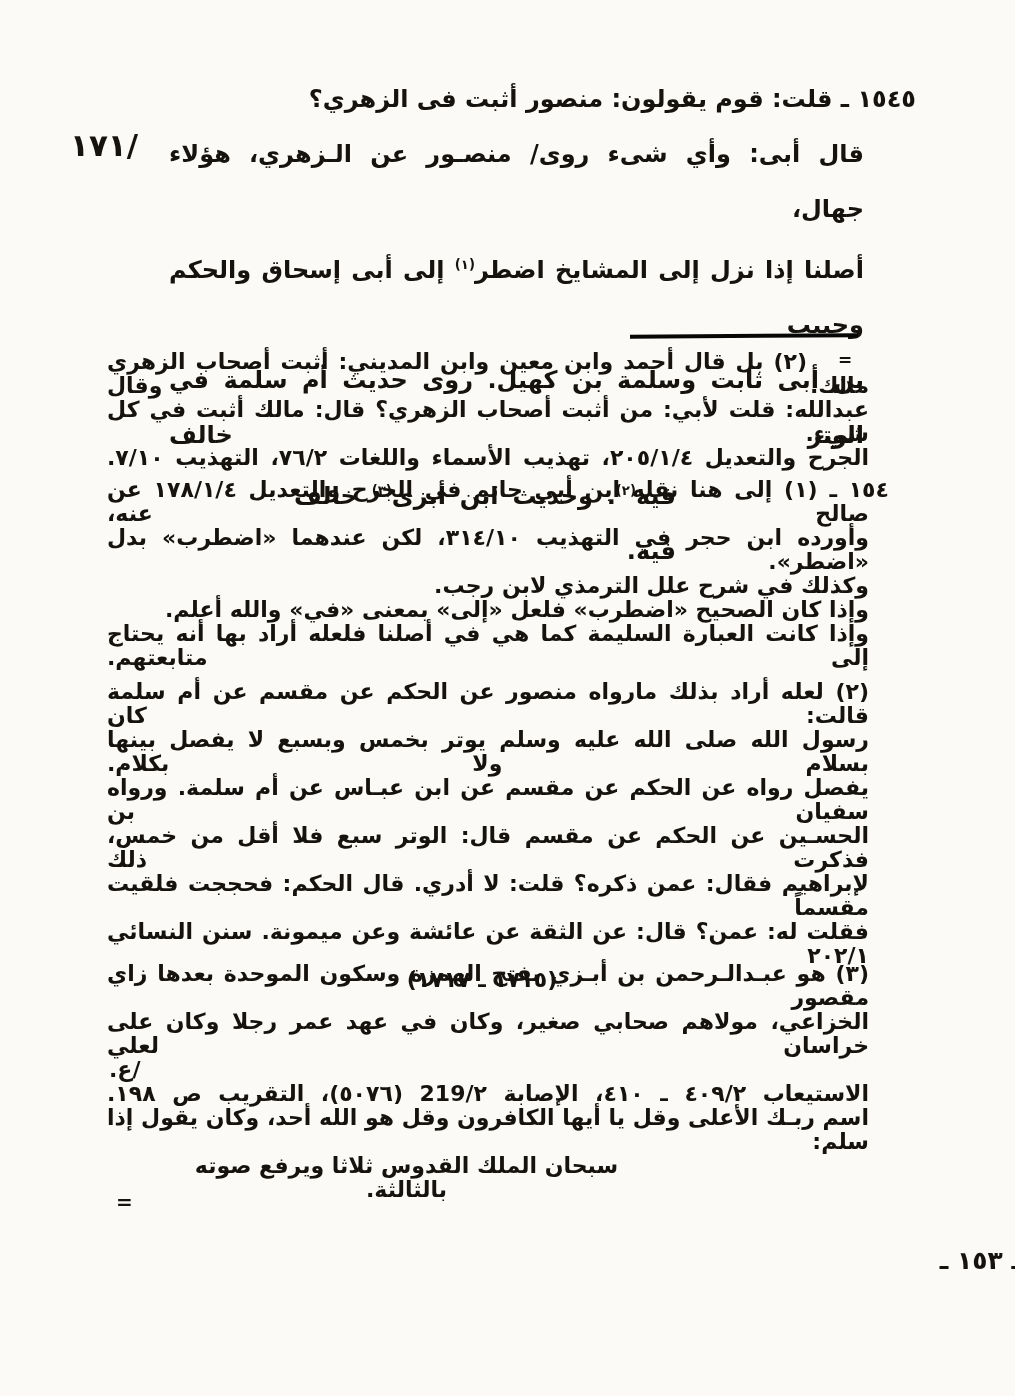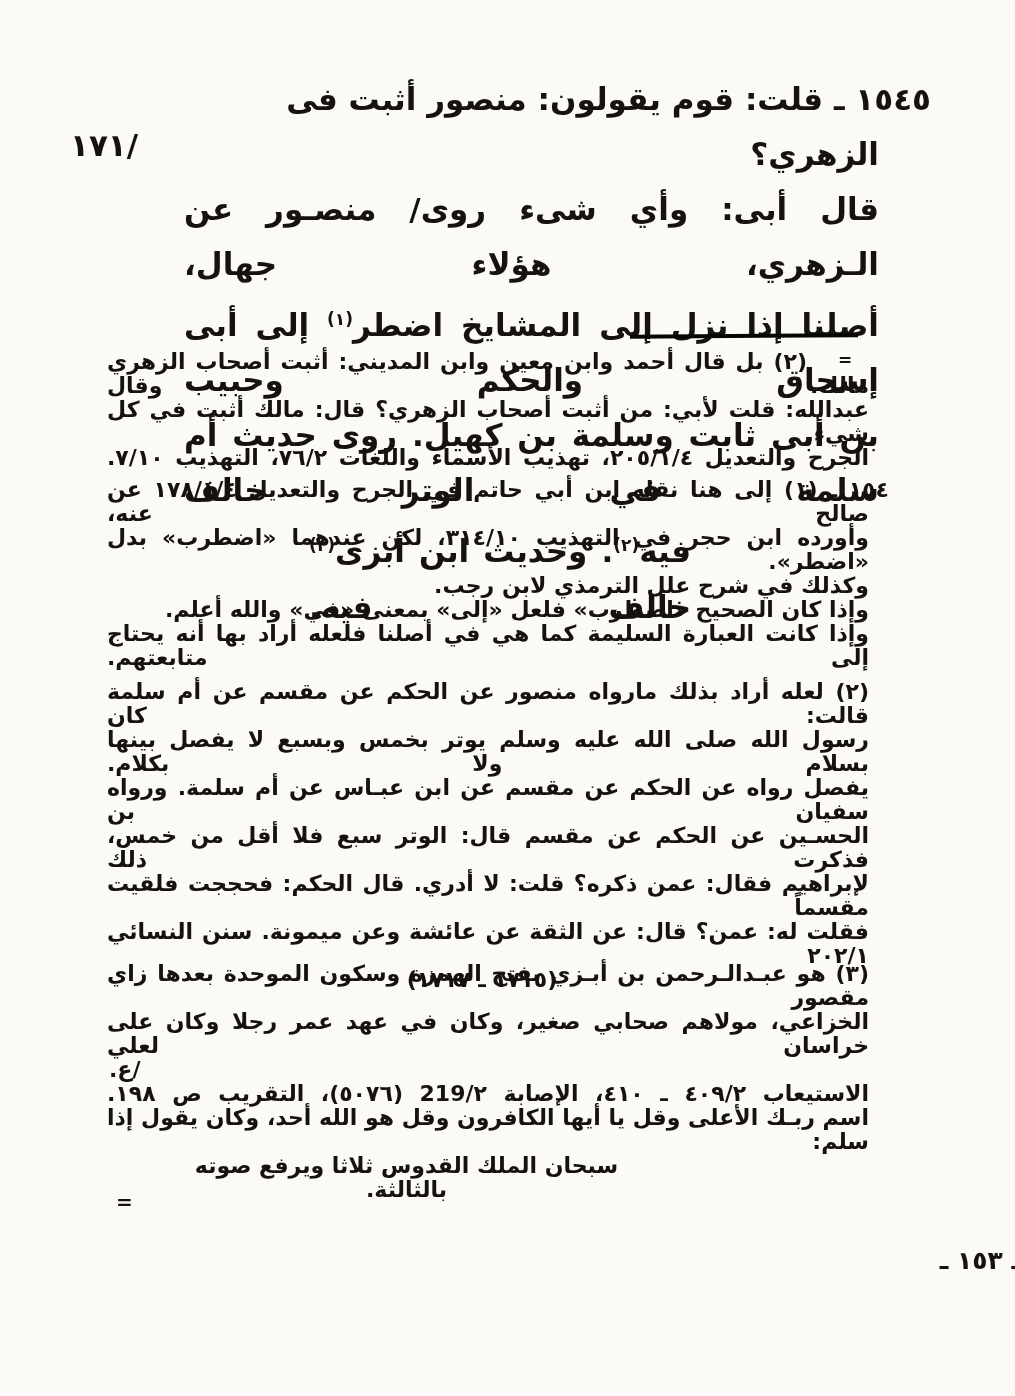--- a/index.html
+++ b/index.html
@@ -3,21 +3,21 @@
 <meta charset="utf-8">
 <style>
   html,body{margin:0;padding:0}
   body{
     width:1015px;height:1396px;position:relative;overflow:hidden;
     background:#fbfaf6;color:#16130f;
     font-family:"DejaVu Sans",sans-serif;font-weight:700;
   }
   .page{position:absolute;inset:0;direction:rtl}
   .block{position:absolute;direction:rtl}
-  #main-block{top:72px;right:136px;width:695px;font-size:31px;line-height:55px}
+  #main-block{top:72px;right:151px;width:695px;font-size:24px;line-height:55px}
   .fn{right:146px;width:762px;font-size:22px;line-height:24px}
   #fn-a{top:350px}
   #fn-b{top:478px}
   #fn-c{top:680px}
   #fn-d{top:962px}
   .line{white-space:normal}
   .l-justify{text-align:justify;text-align-last:justify}
   .l-open-hadith{text-align:right;text-indent:-52px}
   .l-close-center{text-align:justify;text-align-last:justify;padding-right:188px;padding-left:125px}
   .l-indent{text-align:justify;text-align-last:justify;text-indent:62px}

